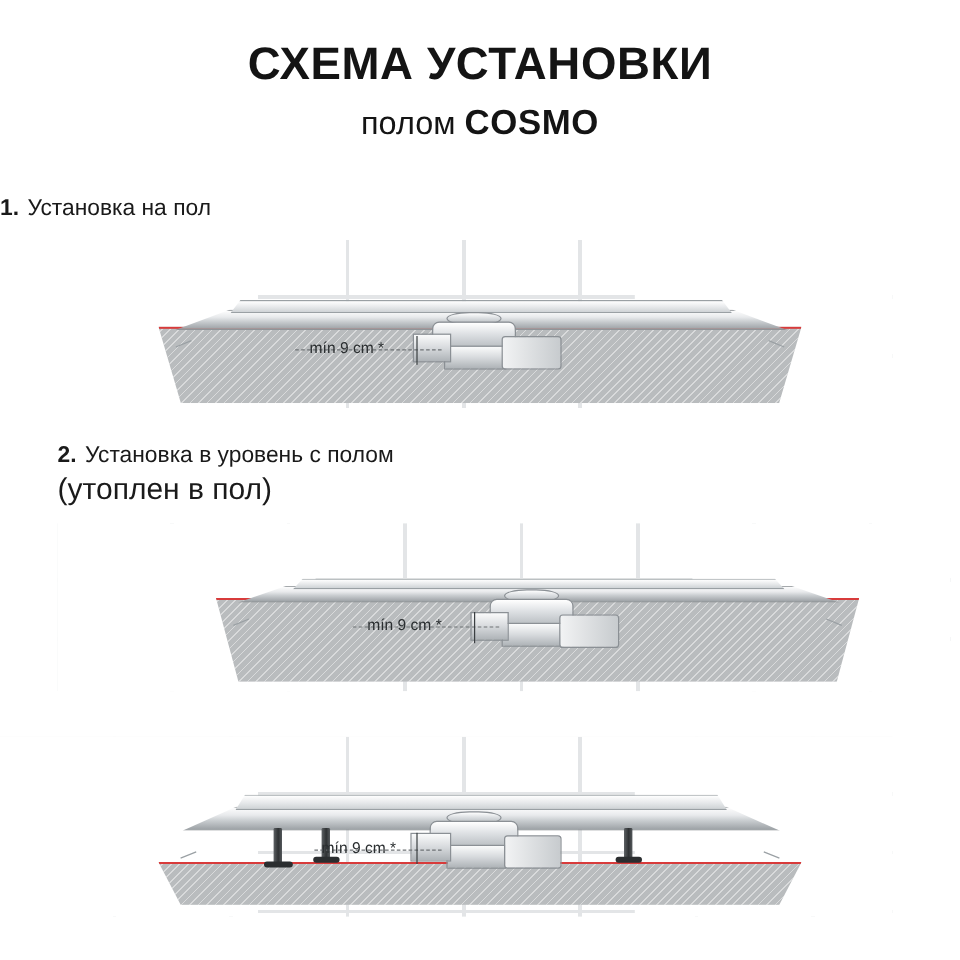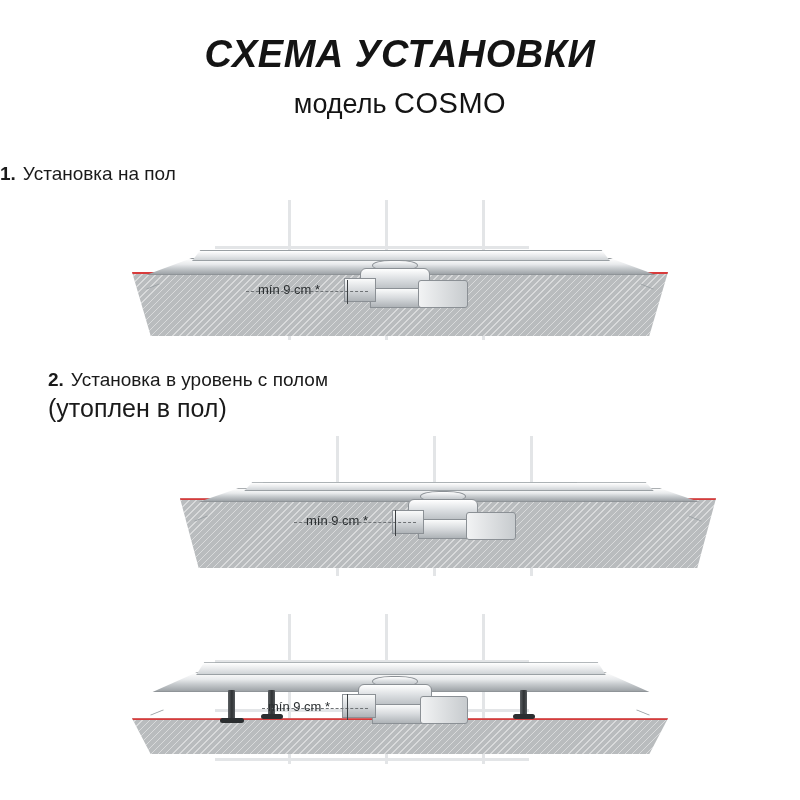--- a/index.html
+++ b/index.html
@@ -26,31 +26,30 @@
   .header {
     text-align: center;
     padding-top: 34px;
   }
   .title {
     font-size: 38px;
     font-weight: bold;
     letter-spacing: 0.5px;
     color: #141414;
     line-height: 1.1;
-    font-style: italic;
   }
   .subtitle {
     margin-top: 12px;
     font-size: 27px;
     color: #141414;
     font-weight: 400;
     line-height: 1.1;
   }
   .subtitle .model {
-    font-weight: normal;
+    font-weight: bold;
     letter-spacing: 0.5px;
     font-size: 29px;
   }
 
   
   .section {
     position: relative;
     width: 800px;
   }
   .step-caption {
@@ -187,21 +186,21 @@
   }
 </style>
 </head>
 <body>
 
 <div class="page">
 
   <div class="header">
     <div class="title">СХЕМА УСТАНОВКИ</div>
     <div class="subtitle">
-      <span>модель</span>
+      <span>полом</span>
       <span class="model">COSMO</span>
     </div>
   </div>
 
   <div class="section" style="margin-top:42px;">
     <div class="step-caption">
       <span class="num">1.</span><span>Установка на пол</span>
     </div>
 
     <div class="stage" style="height:140px; margin-top:14px;">

